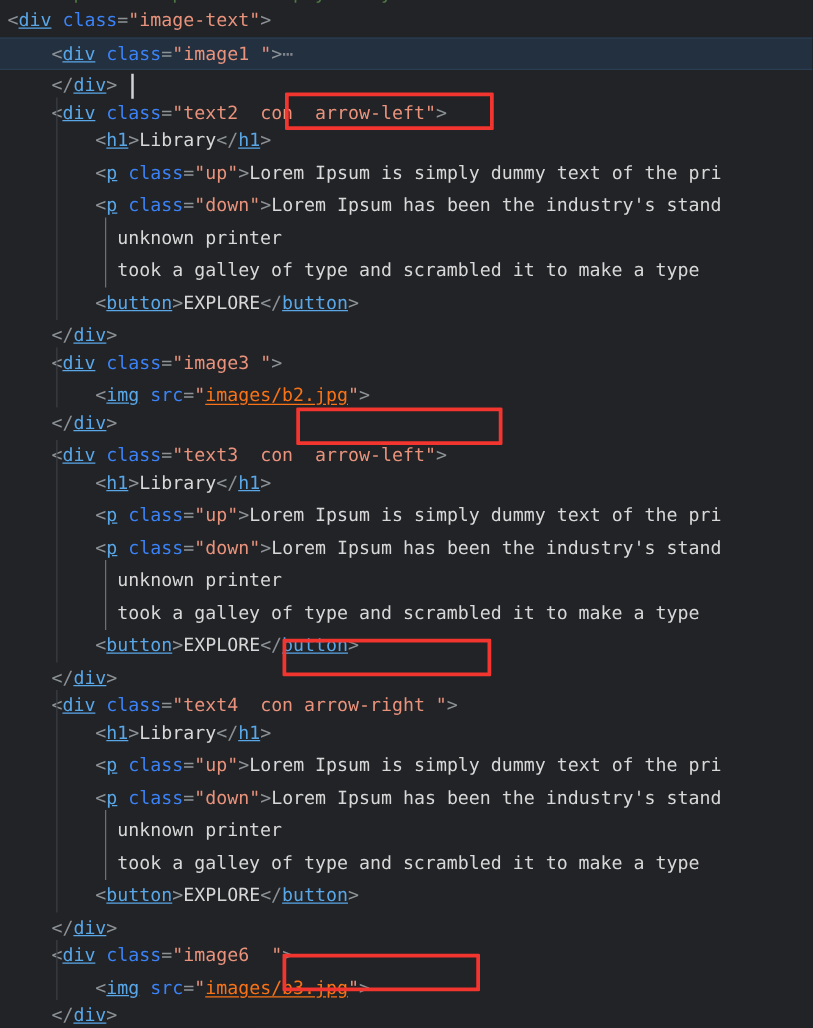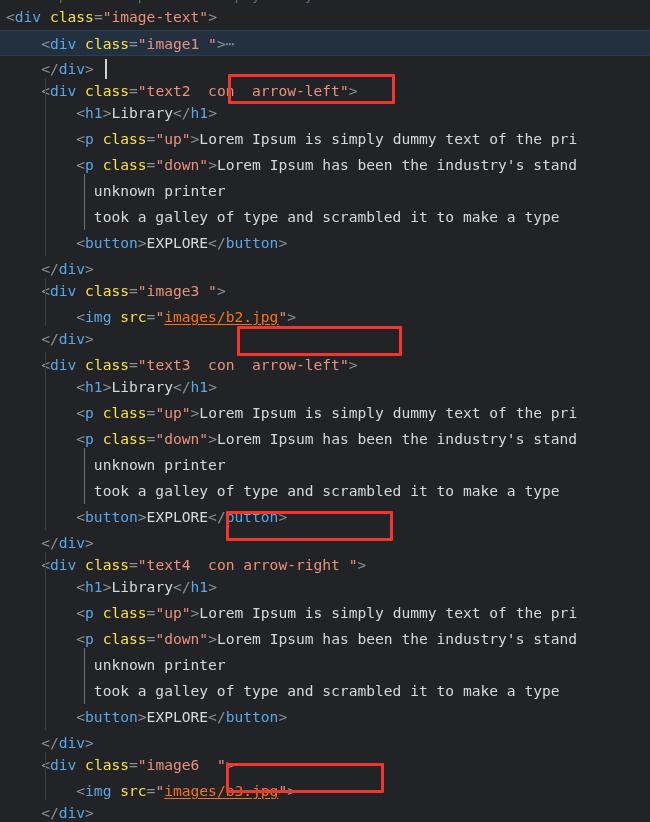--- a/index.html
+++ b/index.html
@@ -46,22 +46,22 @@
 
   .line.current {
     background: #223040;
     border-top: 1px solid #2b3d50;
     border-bottom: 1px solid #2b3d50;
     box-sizing: border-box;
   }
 
   
   .punc   { color: #8c9196; }   
-  .tag    { color: #5aa7e8; }   
-  .attr   { color: #fde047; }   
+  .tag    { color: #5aa7e8; text-decoration: underline; }   
+  .attr   { color: #3b82f6; }   
   .str    { color: #e9927c; }   
   .txt    { color: #d8d8d8; }   
   .fold   { color: #7f848c; }   
   .cmt    { color: #4f7a45; }   
   .link   { color: #f97316; text-decoration: underline; text-underline-offset: 2px; }
 
   
   .guide {
     position: absolute;
     width: 1px;

